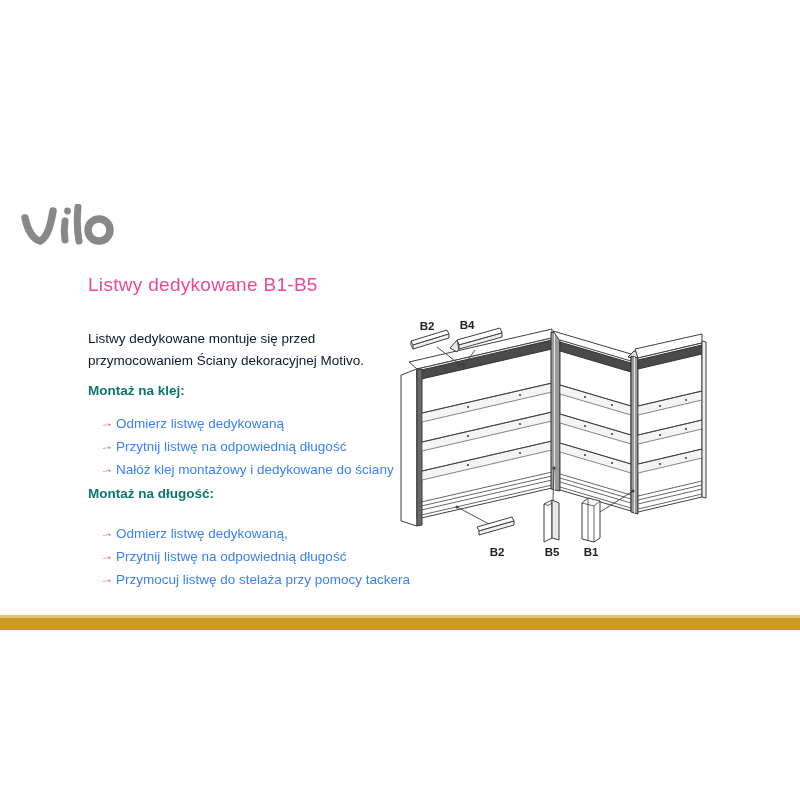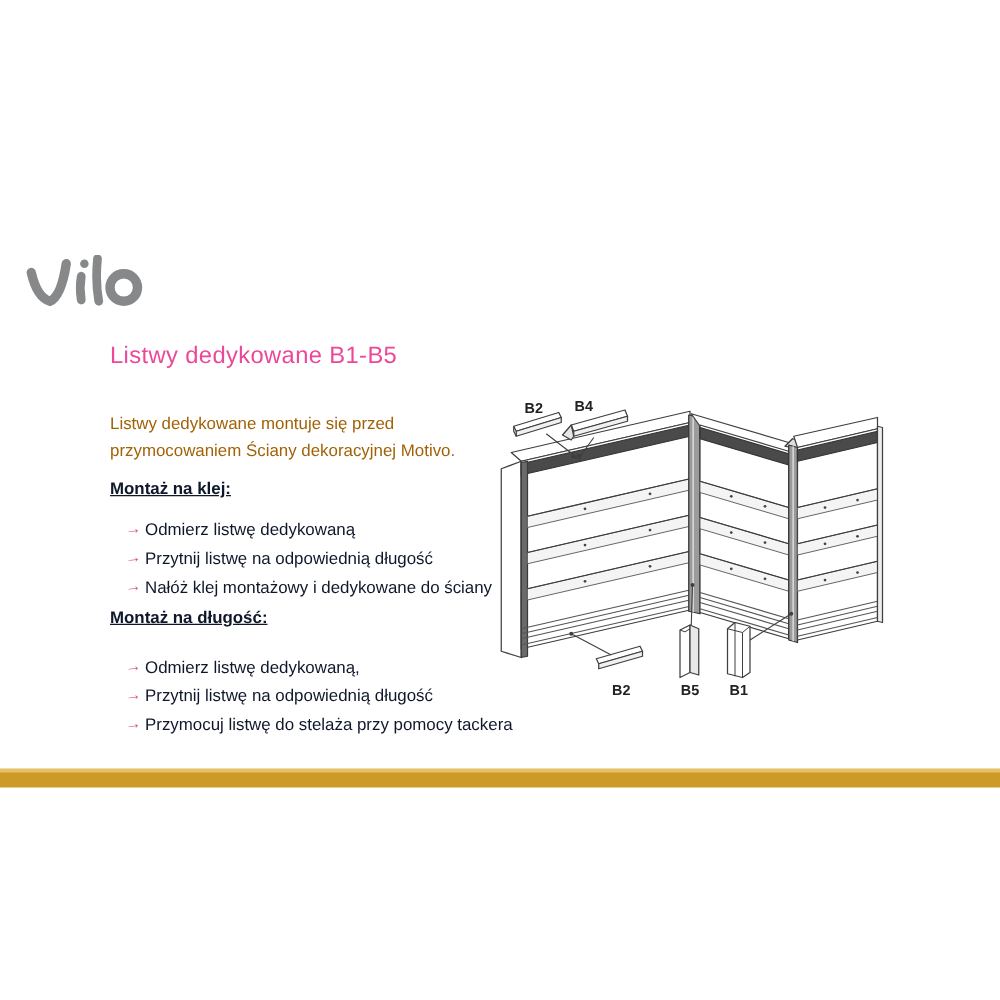--- a/index.html
+++ b/index.html
@@ -6,33 +6,33 @@
   html,body { width:800px; height:800px; background:#ffffff; overflow:hidden;
               font-family:"Liberation Sans", sans-serif; }
   .page { position:relative; width:800px; height:800px; background:#fff; }
 
   .logo { position:absolute; left:20px; top:204px; width:96px; height:50px; }
 
   .title { position:absolute; left:88px; top:274px; font-size:19px; font-weight:400;
            color:#ec4899; letter-spacing:0.3px; }
 
   .intro { position:absolute; left:88px; top:328px; width:300px;
-           font-size:13.5px; color:#a16207; line-height:22px; }
-
-  .sec-head { position:absolute; left:88px; font-size:13.5px; font-weight:700; color:#0f172a;text-decoration:underline; }
+           font-size:13.5px; color:#0f172a; line-height:22px; }
+
+  .sec-head { position:absolute; left:88px; font-size:13.5px; font-weight:700; color:#0f766e; }
   .sec-head.klej   { top:383px; }
   .sec-head.stelaz { top:486px; }
 
   .blist { position:absolute; left:100px; width:320px; }
   .blist.first  { top:414px; }
   .blist.second { top:524px; }
   .brow { display:flex; align-items:flex-start; height:23px; }
   .arrow { width:16px; flex:0 0 16px; color:#d65b6f; font-size:13px; line-height:18px;
            transform:rotate(-6deg); font-weight:700; }
-  .btxt { font-size:13.5px; color:#0f172a; line-height:19px; }
+  .btxt { font-size:13.5px; color:#3b82f6; line-height:19px; }
 
   .diagram { position:absolute; left:393px; top:300px; width:320px; height:262px; }
 
   .goldbar { position:absolute; left:0; top:615px; width:800px; height:15px;
              background:#cd9a28; border-top:3px solid #e5c268; }
 </style>
 </head>
 <body>
 
 <div class="page">

